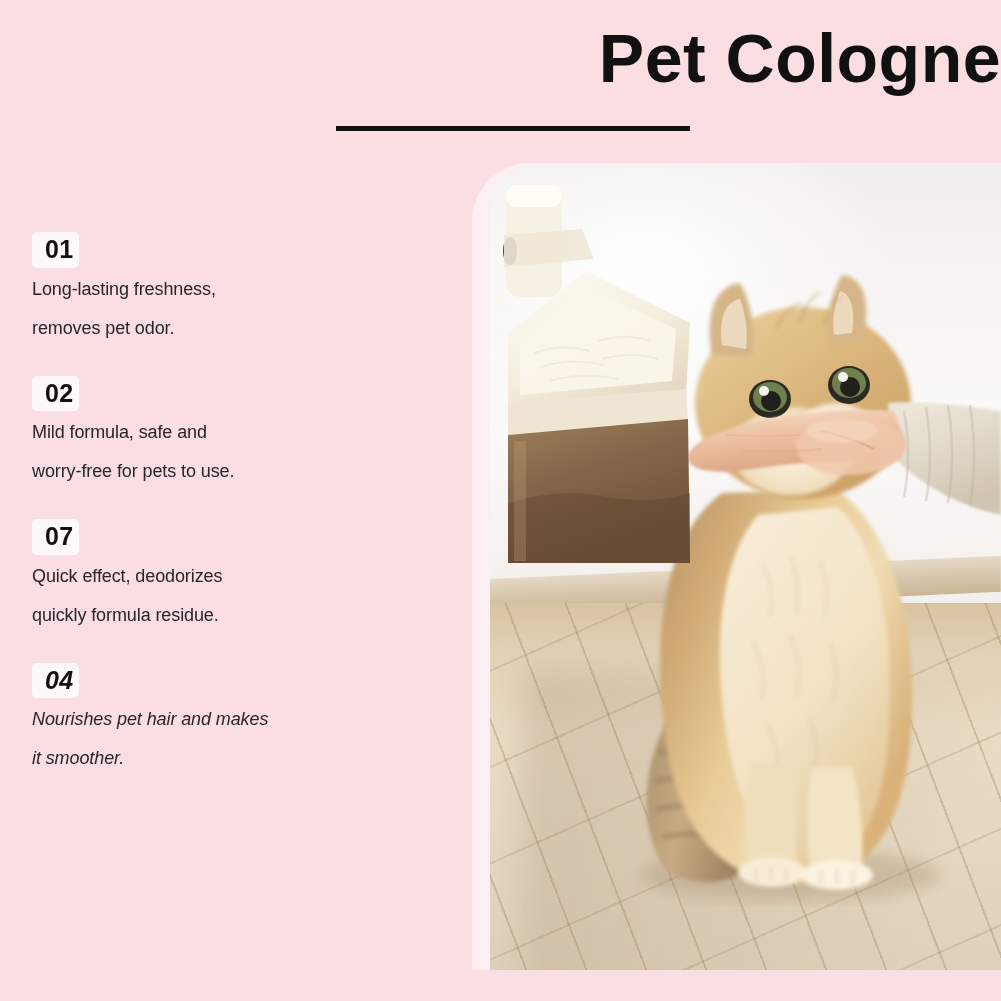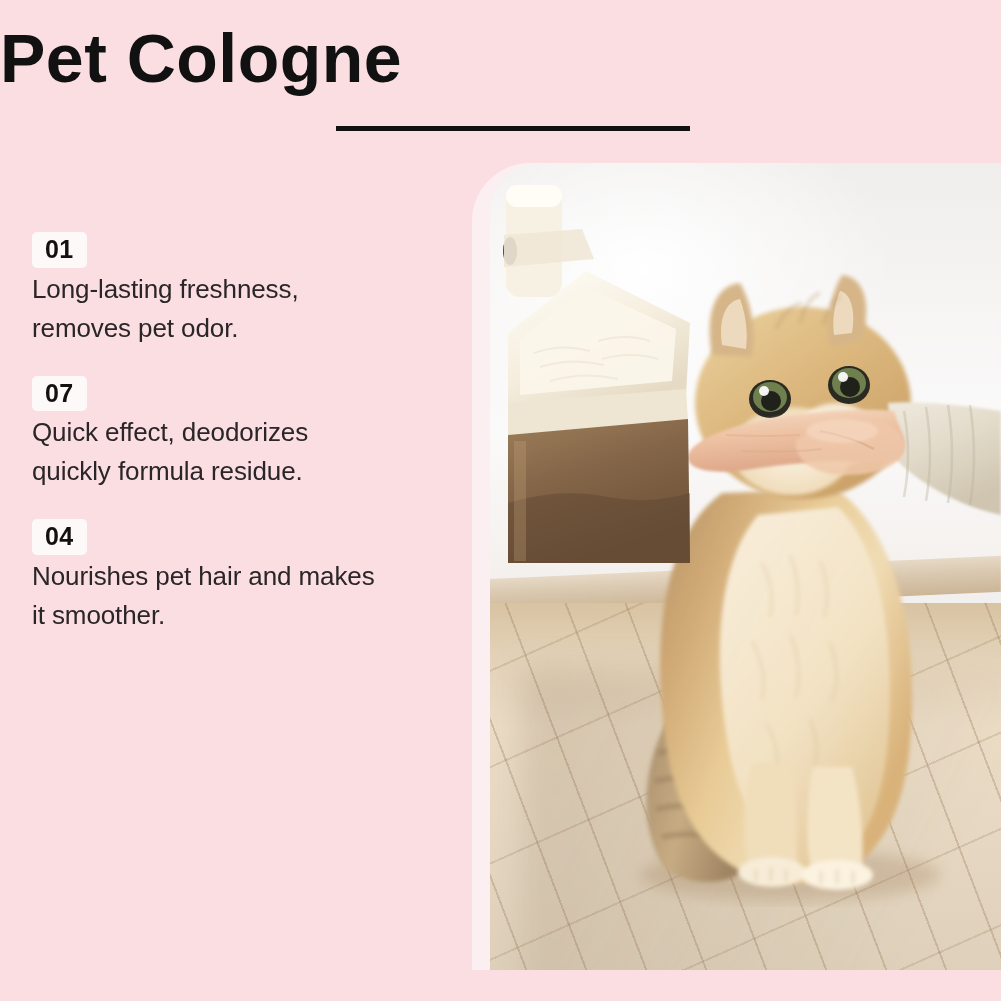--- a/index.html
+++ b/index.html
@@ -15,21 +15,21 @@
     overflow: hidden;
     font-family: "Liberation Sans", sans-serif;
   }
 
   
   .title {
     position: absolute;
     left: 0;
     top: 24px;
     width: 1001px;
-    text-align: left;
+    text-align: right;
     font-size: 68px;
     font-weight: 700;
     letter-spacing: 0.5px;
     color: #111111;
     line-height: 1.0;
     white-space: nowrap;
   }
   .title-underline {
     position: absolute;
     left: 336px;
@@ -42,36 +42,36 @@
   
   .features {
     position: absolute;
     left: 32px;
     top: 232px;
     width: 440px;
   }
   .feature {
     margin-bottom: 28px;
   }
-  .feature:last-child { margin-bottom: 8px; }
+  .feature:last-child { margin-bottom: 8px; font-style: italic; }
 
   .badge {
     display: inline-block;
     background: #fdf9f9;
     border-radius: 5px;
-    padding: 4px 13px 5px 13px;
+    padding: 4px 5px 5px 13px;
     font-size: 25px;
     font-weight: 700;
     color: #131010;
     line-height: 1.06;
     letter-spacing: 0.4px;
   }
   .feature-text {
     margin-top: 2px;
-    font-size: 26px;
+    font-size: 18px;
     line-height: 39px;
     color: #2a2527;
     font-weight: 400;
     white-space: pre-line;
     letter-spacing: -0.1px;
   }
 
   
   .photo-frame {
     position: absolute;
@@ -174,20 +174,25 @@
   <div class="title-underline"></div>
 
   <div class="features">
 
     <div class="feature">
       <span class="badge">01</span>
       <div class="feature-text">Long-lasting freshness,
 removes pet odor.</div>
     </div>
 
+    <div class="feature">
+      <span class="badge">02</span>
+      <div class="feature-text">Mild formula, safe and
+worry-free for pets to use.</div>
+    </div>
 
     <div class="feature">
       <span class="badge">07</span>
       <div class="feature-text">Quick effect, deodorizes
 quickly formula residue.</div>
     </div>
 
     <div class="feature">
       <span class="badge">04</span>
       <div class="feature-text">Nourishes pet hair and makes

